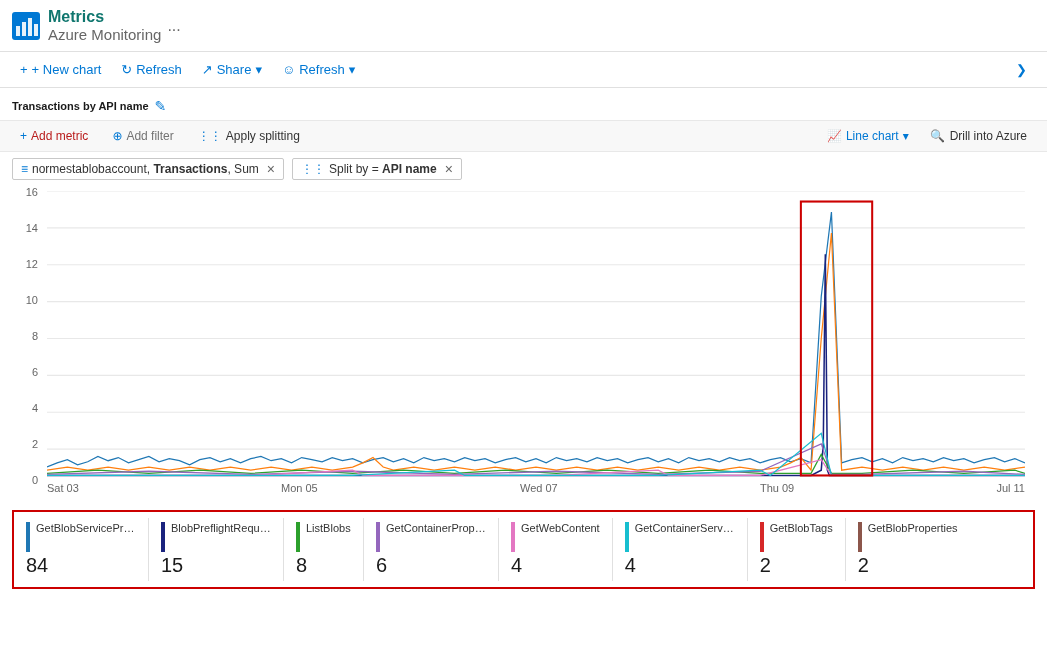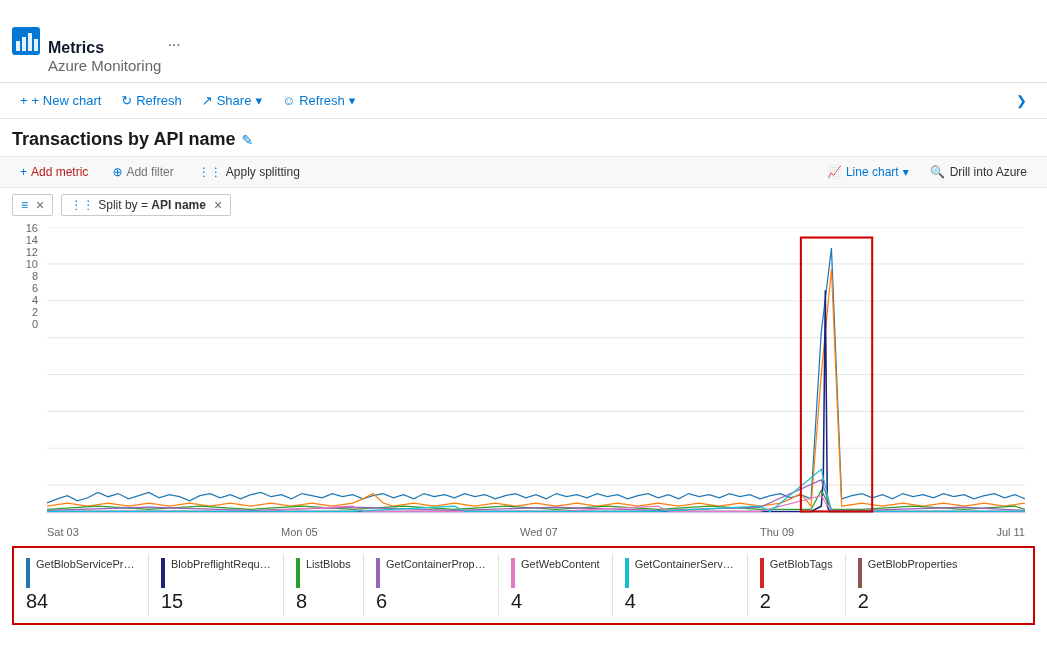--- a/index.html
+++ b/index.html
@@ -1,50 +1,50 @@
 <!DOCTYPE html>
 <html><head>
   <meta charset="utf-8">
   <style>
     * { box-sizing: border-box; margin: 0; padding: 0; }
     body { font-family: 'Segoe UI', sans-serif; font-size: 13px; background: #fff; color: #333; width: 1047px; height: 670px; overflow: hidden; }
 
     .top-bar { display: flex; align-items: center; padding: 8px 12px; border-bottom: 1px solid #e0e0e0; }
     .app-icon { width: 28px; height: 28px; margin-right: 8px; }
-    .app-title { font-size: 16px; font-weight: 600; color: #0f172a; margin-top: 31px; }
+    .app-title { font-size: 16px; font-weight: 600; color: #0f766e; }
     .app-subtitle { font-size: 15px; color: #666; }
     .app-title-group { display: flex; flex-direction: column; }
     .ellipsis { color: #666; margin-left: 6px; font-size: 16px; cursor: pointer; }
 
     .toolbar { display: flex; align-items: center; padding: 6px 12px; border-bottom: 1px solid #e0e0e0; gap: 4px; }
     .toolbar-btn { display: flex; align-items: center; gap: 4px; padding: 4px 8px; border: none; background: transparent; cursor: pointer; color: #0078d4; font-size: 13px; border-radius: 2px; }
 
     .chart-title-bar { display: flex; align-items: center; padding: 10px 12px 6px; }
-    .chart-title { font-size: 18px; font-weight: 600; color: #1a1a1a; }
+    .chart-title { font-size: 11px; font-weight: 600; color: #1a1a1a; }
     .edit-icon { color: #0078d4; margin-left: 6px; cursor: pointer; font-size: 14px; }
 
     .chart-toolbar { display: flex; align-items: center; padding: 4px 12px; background: #f8f8f8; border-top: 1px solid #e8e8e8; border-bottom: 1px solid #e8e8e8; gap: 8px; }
     .chart-toolbar-btn { display: flex; align-items: center; gap: 4px; padding: 4px 8px; border: none; background: transparent; cursor: pointer; color: #333; font-size: 12px; border-radius: 2px; }
     .chart-toolbar-right { margin-left: auto; display: flex; align-items: center; gap: 8px; }
     .chart-type-select { display: flex; align-items: center; gap: 4px; color: #0078d4; cursor: pointer; font-size: 12px; border: none; background: transparent; padding: 4px 6px; }
 
     .filter-bar { display: flex; align-items: center; padding: 6px 12px; gap: 8px; flex-wrap: wrap; }
     .filter-chip { display: flex; align-items: center; gap: 4px; padding: 3px 8px; border: 1px solid #c8c8c8; border-radius: 2px; font-size: 12px; background: #fff; }
     .filter-chip-close { color: #666; cursor: pointer; margin-left: 4px; font-size: 14px; line-height: 1; }
 
     .chart-area { position: relative; padding: 0 12px; height: 320px; }
     .chart-container { position: relative; width: 100%; height: 100%; }
-    .y-axis { position: absolute; left: 0; top: 0; bottom: 20px; width: 30px; display: flex; flex-direction: column; justify-content: flex-start; align-items: flex-end; padding-right: 4px; }
+    .y-axis { position: absolute; left: 0; top: 0; bottom: 20px; width: 30px; display: flex; flex-direction: column; justify-content: space-between; align-items: flex-end; padding-right: 4px; }
     .y-label { font-size: 11px; color: #666; }
     .chart-plot { position: absolute; left: 35px; right: 10px; top: 5px; bottom: 20px; }
     .chart-svg { width: 100%; height: 100%; }
     .grid-line { stroke: #e8e8e8; stroke-width: 1; }
     .highlight-box { fill: none; stroke: #cc0000; stroke-width: 2; }
 
-    .x-axis { position: absolute; left: 35px; right: 10px; bottom: 4px; display: flex; justify-content: space-between; }
+    .x-axis { position: absolute; left: 35px; right: 10px; bottom: 12px; display: flex; justify-content: space-between; }
     .x-label { font-size: 11px; color: #666; }
 
     .legend-area { border: 2px solid #cc0000; margin: 4px 12px; padding: 6px 0; display: flex; flex-wrap: nowrap; overflow-x: auto; }
     .legend-item { display: flex; flex-direction: column; padding: 4px 12px; border-right: 1px solid #e0e0e0; min-width: 80px; flex-shrink: 0; }
     .legend-item:last-child { border-right: none; }
     .legend-color-bar { width: 4px; height: 30px; display: inline-block; margin-right: 6px; }
     .legend-item-top { display: flex; align-items: flex-start; }
     .legend-name { font-size: 11px; color: #333; max-width: 100px; overflow: hidden; text-overflow: ellipsis; white-space: nowrap; }
     .legend-value { font-size: 20px; font-weight: 300; color: #1a1a1a; margin-top: 2px; }
 
@@ -130,20 +130,21 @@
     <button class="chart-toolbar-btn">
       <span>🔍</span>
       <span>Drill into Azure</span>
     </button>
   </div>
 </div>
 
 <div class="filter-bar">
   <div class="filter-chip">
     <span style="color:#0078d4;">≡</span>
+    <span>normestablobaccount, <strong>Transactions</strong>, Sum</span>
     <span class="filter-chip-close">×</span>
   </div>
   <div class="filter-chip">
     <span style="color:#0078d4;">⋮⋮</span>
     <span>Split by = <strong>API name</strong></span>
     <span class="filter-chip-close">×</span>
   </div>
 </div>
 
 <div class="chart-area">

